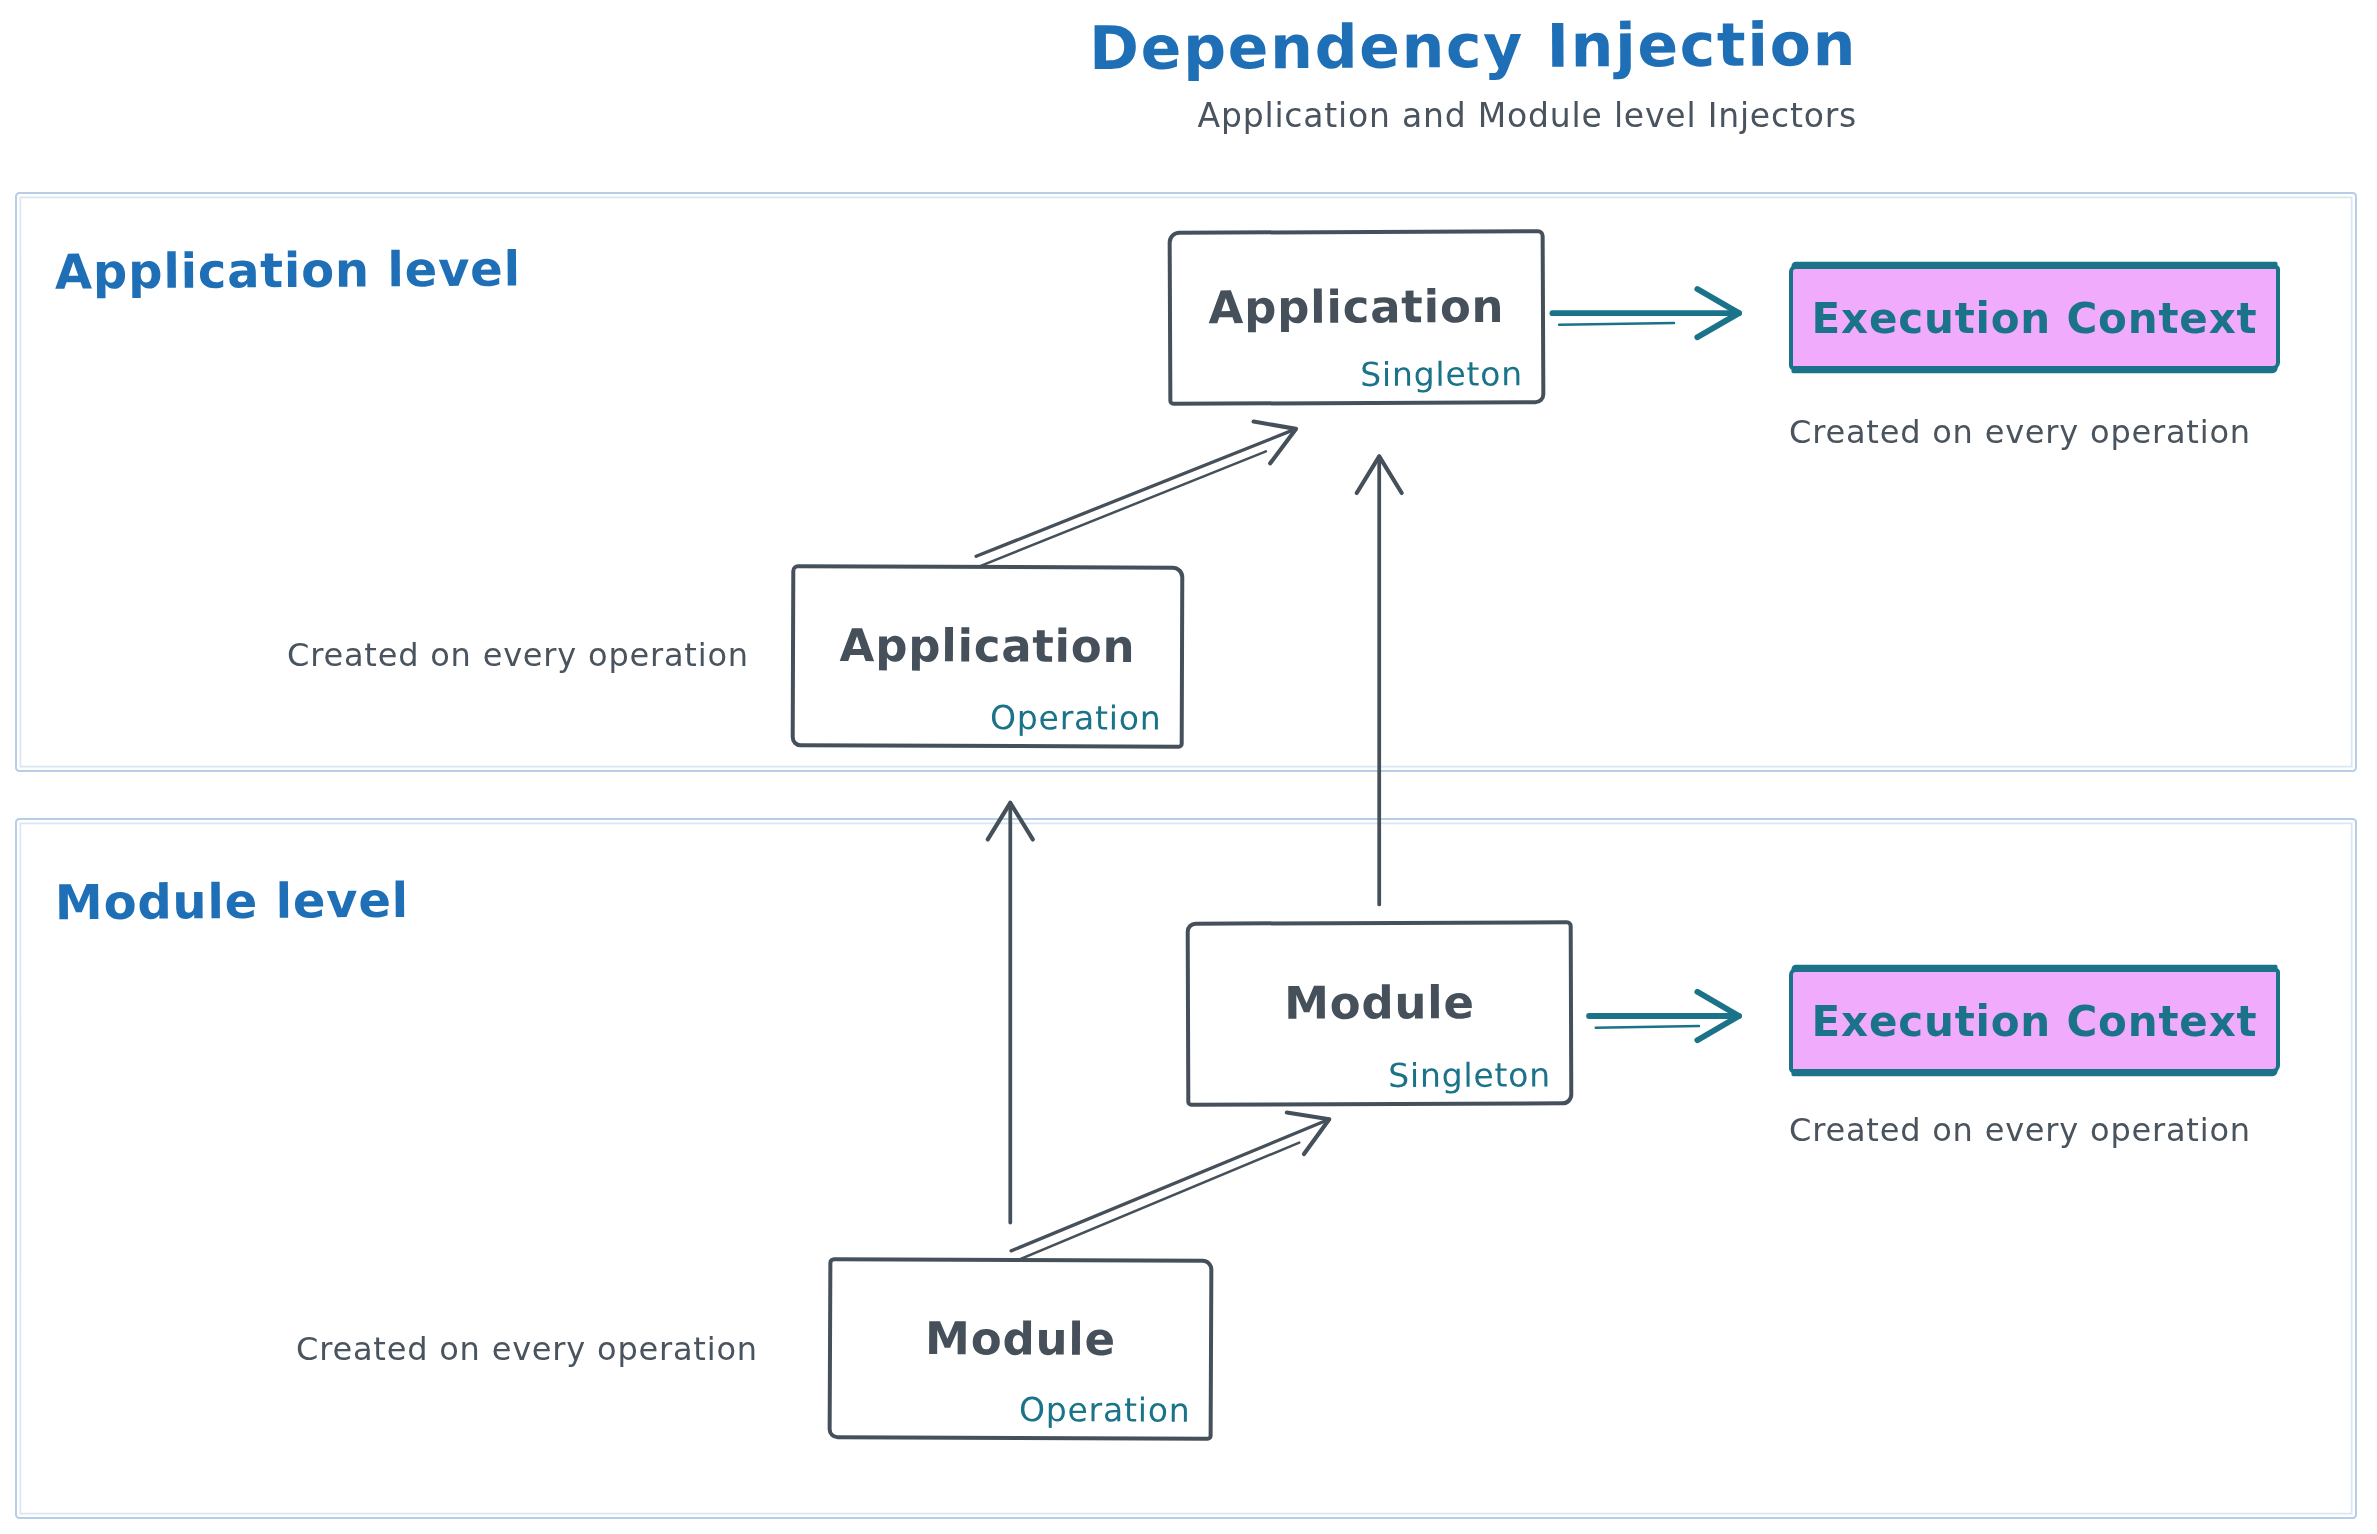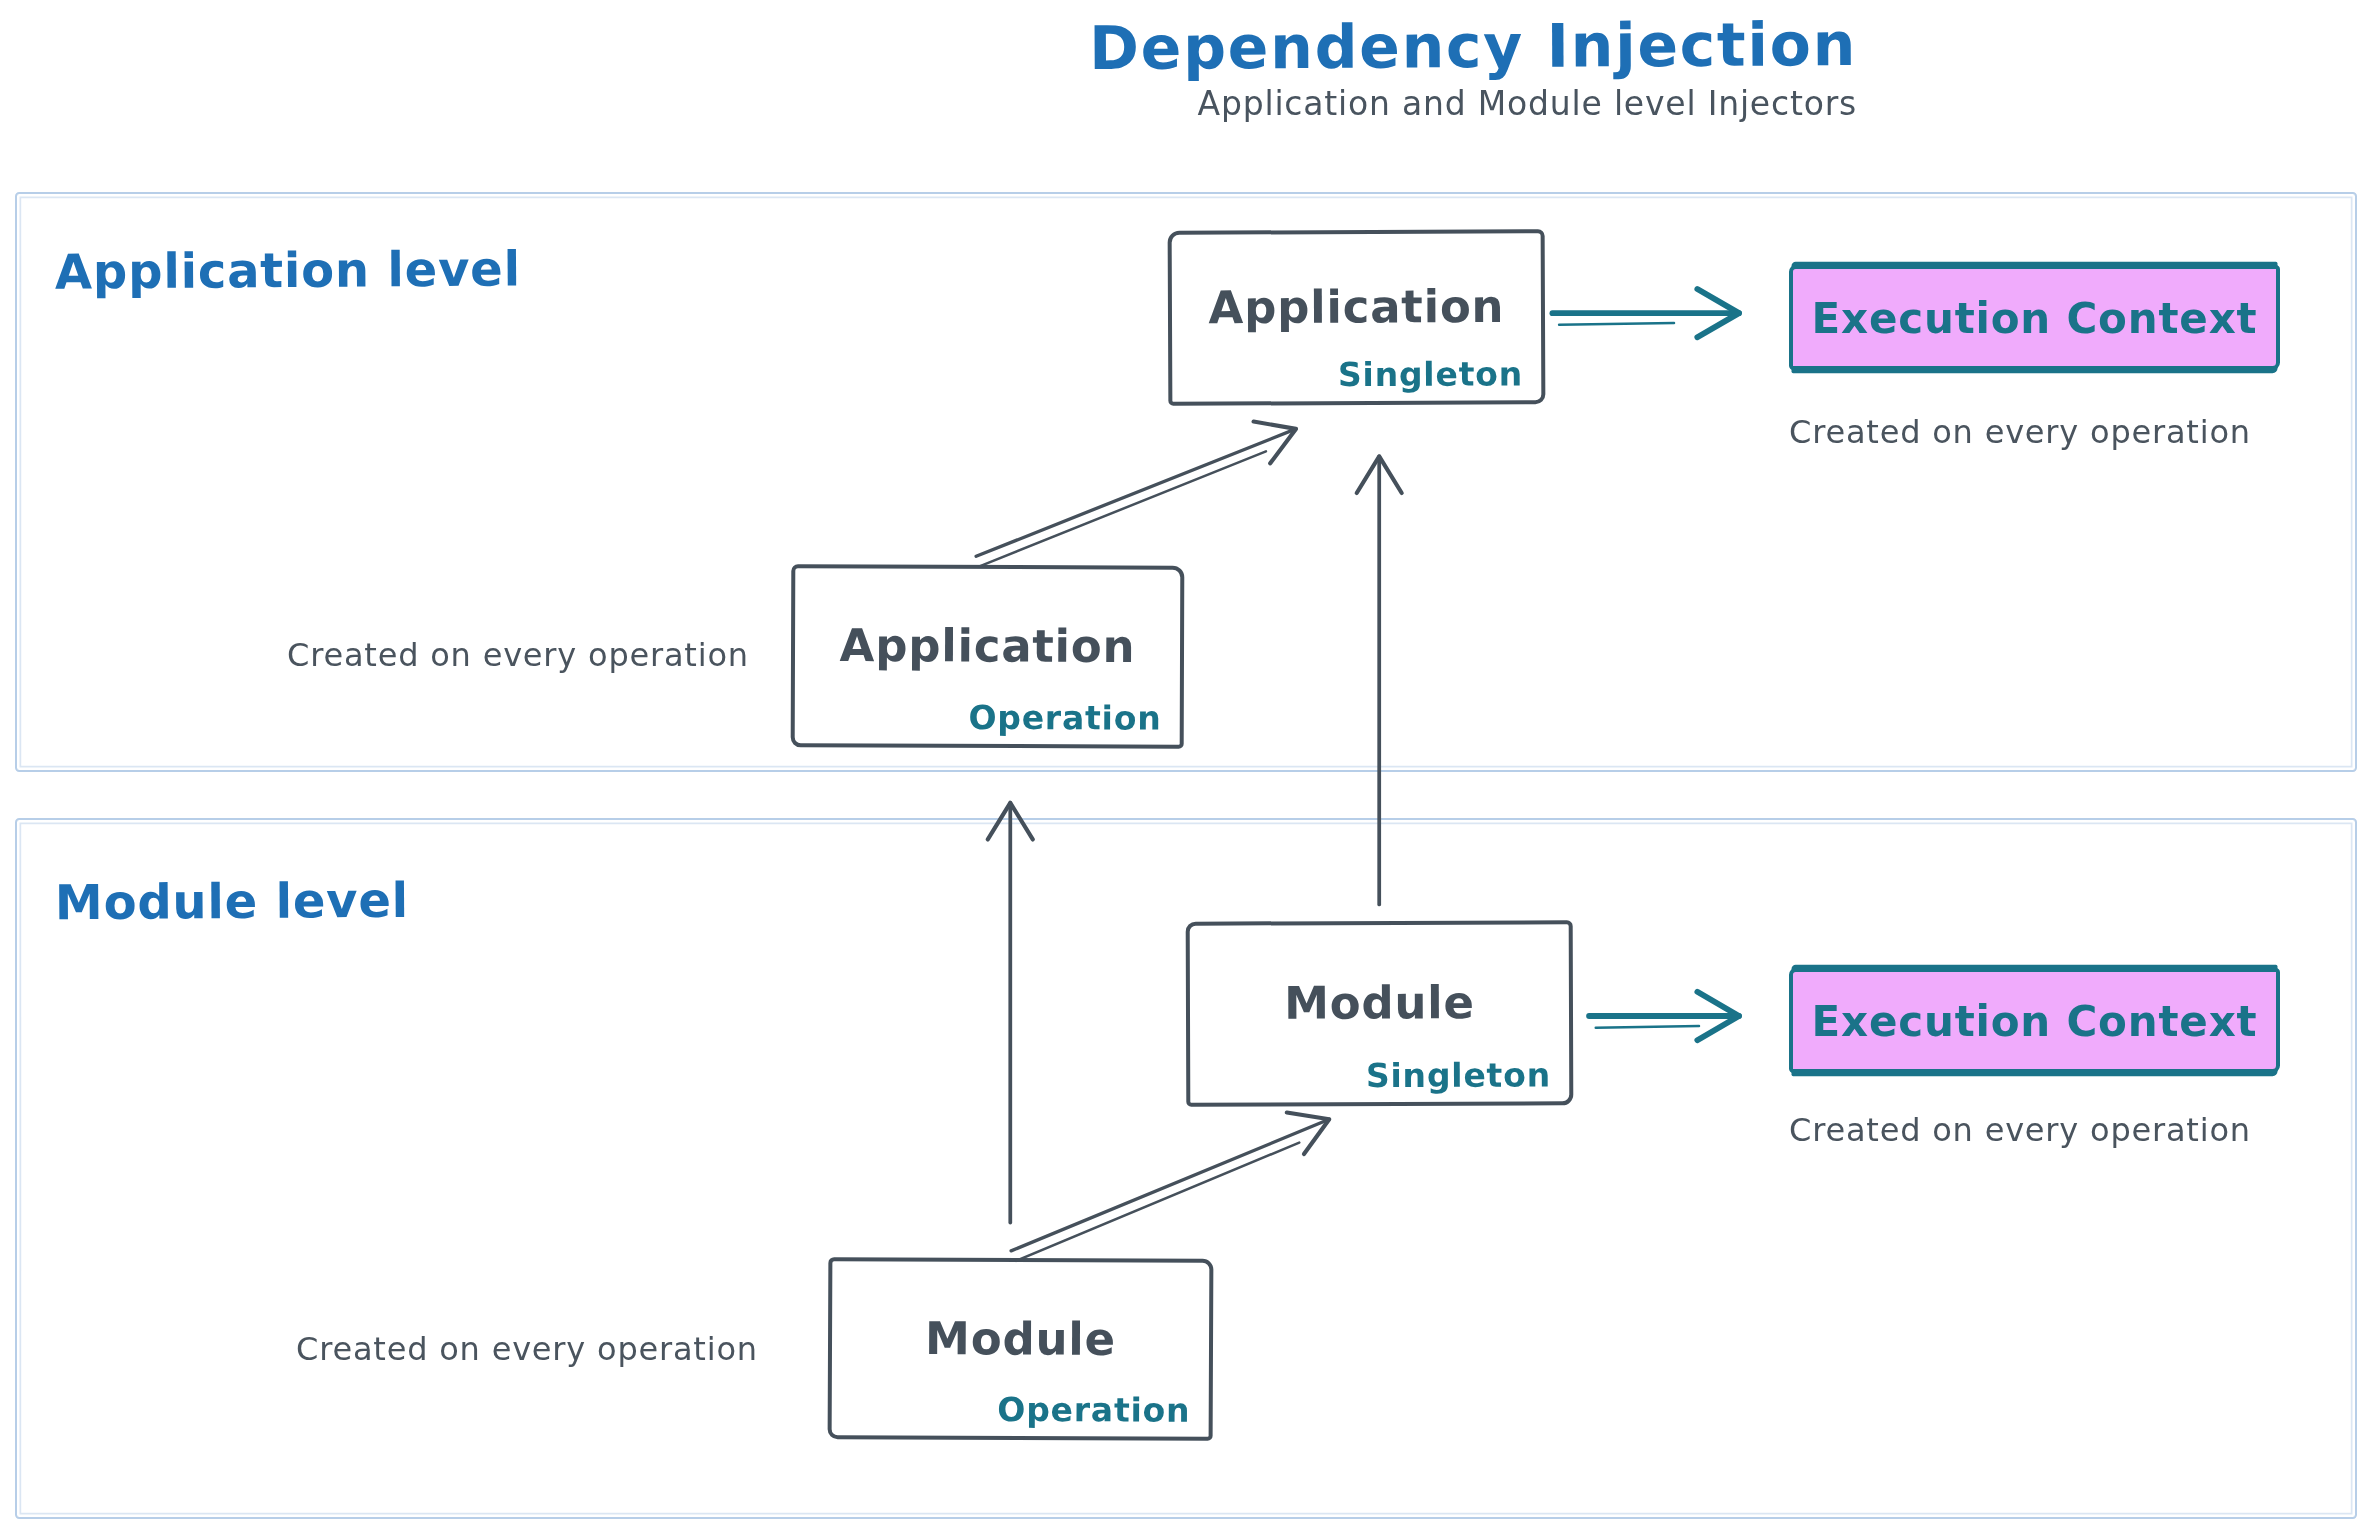--- a/index.html
+++ b/index.html
@@ -7,36 +7,36 @@
     --section-border:#b7cee8; --background:#ffffff;
   }
   *{margin:0;padding:0;box-sizing:border-box;}
   html,body{background:var(--background);}
   body{font-family:"DejaVu Sans","Liberation Sans",sans-serif;}
   #canvas{position:relative;width:2377px;height:1534px;background:var(--background);overflow:hidden;}
 
   
   .header{position:absolute;left:358px;top:13.3px;width:1499px;text-align:right;}
   .title{font-size:60px;font-weight:bold;color:var(--blue);letter-spacing:1.7px;transform:rotate(-0.3deg);}
-  .subtitle{margin-top:1px;font-size:33px;color:#49545f;font-weight:normal;letter-spacing:0.8px;}
+  .subtitle{margin-top:13px;font-size:33px;color:#49545f;font-weight:normal;letter-spacing:0.8px;}
 
   
   .section{position:absolute;border:2.5px solid var(--section-border);border-radius:4.2px;
            box-shadow:inset 0 0 0 2.5px #ffffff, inset 0 0 0 4.2px rgba(183,206,232,.5);}
   .section-app{left:15px;top:192px;width:2342px;height:580px;}
   .section-module{left:15px;top:818px;width:2342px;height:701px;}
   .section-label{position:absolute;font-size:48px;font-weight:bold;color:var(--blue);letter-spacing:0.8px;}
   .label-app{left:55px;top:242px;transform:rotate(-0.4deg);}
   .label-module{left:55px;top:873px;transform:rotate(-0.4deg);}
 
   
   .node{position:absolute;background:#fff;border:4.2px solid var(--dark);}
   .node-title{position:absolute;left:0;right:0;top:44%;transform:translateY(-50%);
               text-align:center;font-size:45px;color:var(--dark);font-weight:bold;letter-spacing:0.8px;}
-  .scope{position:absolute;right:18.3px;bottom:6.7px;font-size:33px;color:var(--teal);font-weight:bold;letter-spacing:0.8px;}
+  .scope{position:absolute;right:18.3px;bottom:6.7px;font-size:33px;color:var(--teal);font-weight:normal;letter-spacing:0.8px;}
   #app-singleton{left:1168px;top:230px;width:377px;height:175px;border-radius:11.7px 6.7px 10px 5px;transform:rotate(-0.25deg);}
   #app-operation{left:791px;top:565px;width:393px;height:183px;border-radius:6.7px 11.7px 5px 10px;transform:rotate(0.2deg);}
   #module-singleton{left:1186px;top:921px;width:387px;height:185px;border-radius:10px 5.8px 10.8px 5px;transform:rotate(-0.2deg);}
   #module-operation{left:828px;top:1258px;width:385px;height:182px;border-radius:5.8px 10.8px 5px 10px;transform:rotate(0.25deg);}
 
   
   .ec{position:absolute;background:#f0abfc;border:4.2px solid var(--teal);border-radius:6.7px 4.2px 7.5px 4.2px;
       box-shadow:0 5.8px 0 -2.5px var(--teal), 0 -5.8px 0 -2.5px var(--teal);text-decoration:underline;}
   .ec-label{position:absolute;left:0;right:0;top:50%;transform:translateY(-50%);
             text-align:center;font-size:42px;color:var(--teal);font-weight:bold;letter-spacing:0.8px;}

